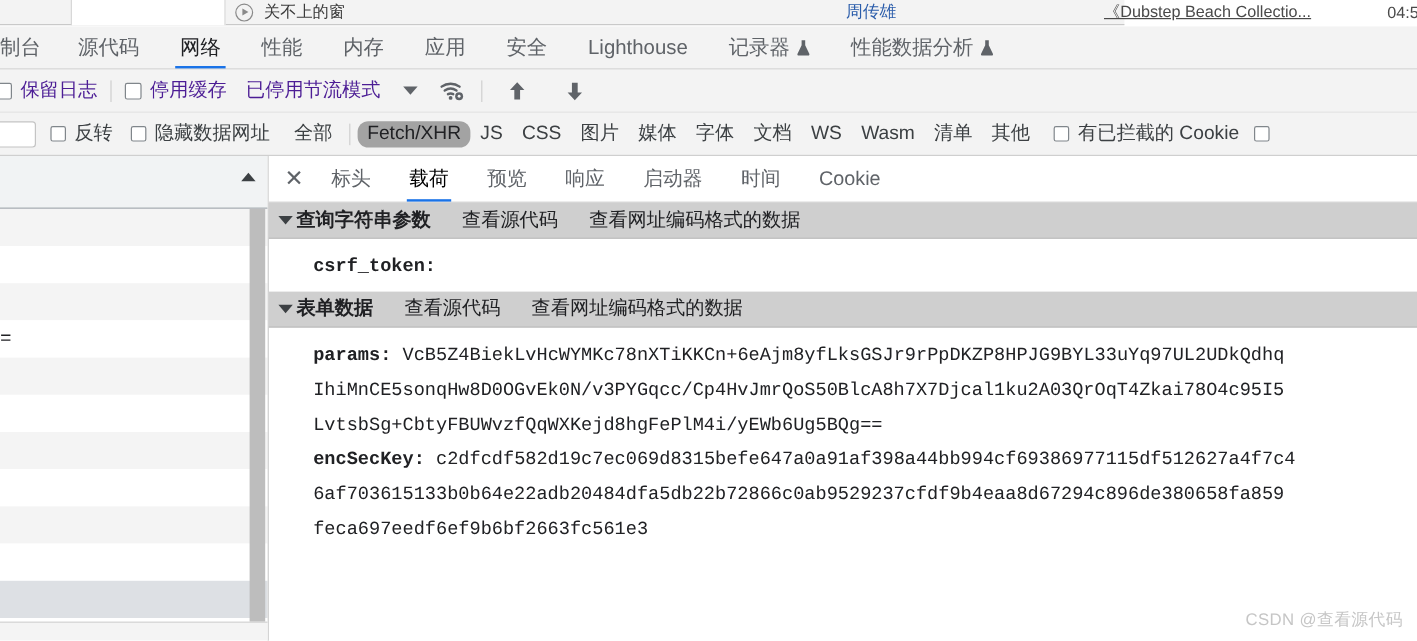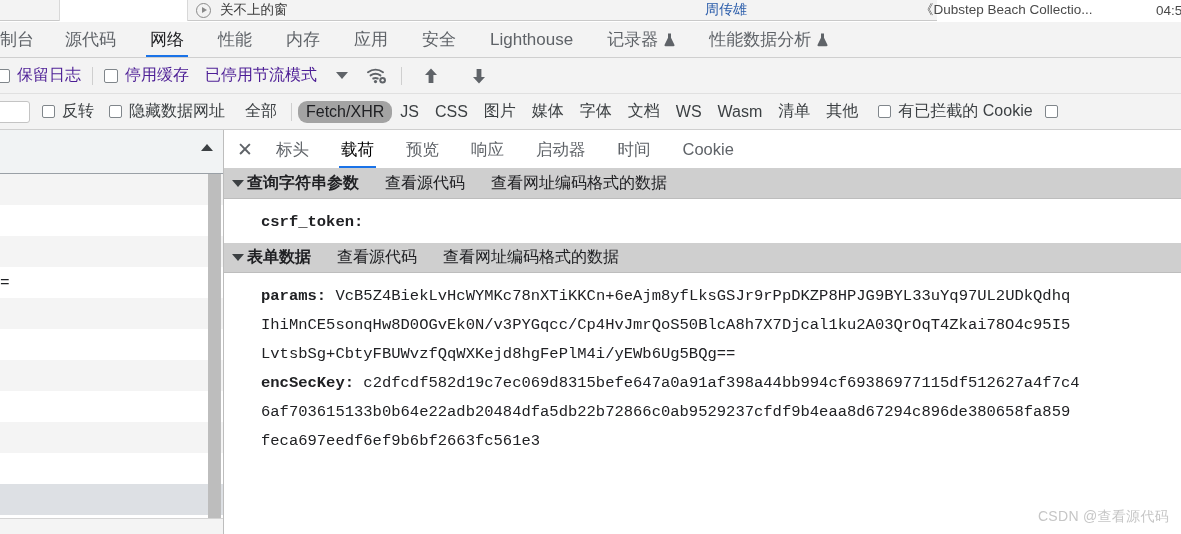--- a/index.html
+++ b/index.html
@@ -28,21 +28,21 @@
     display: inline-flex; align-items: center; justify-content: center;
     flex: none;
   }
   .play-ico i {
     width: 0; height: 0; border-left: 5px solid #8a8a8a;
     border-top: 3.5px solid transparent; border-bottom: 3.5px solid transparent;
     margin-left: 2px;
   }
   .song-title { margin-left: 9px; color: #3b3b3b; font-size: 13.5px; white-space: nowrap; }
   .artist { position: absolute; left: 705px; color: #2a5caa; font-size: 14px; white-space: nowrap; }
-  .album { position: absolute; left: 920px; color: #4a4a4a; font-size: 13.5px; white-space: nowrap; }
+  .album { position: absolute; left: 920px; color: #4a4a4a; font-size: 13.5px; white-space: nowrap; text-decoration: underline; }
   .song-time { position: absolute; left: 1120px; color: #4a4a4a; font-size: 13.5px; margin-left: 36px; }
 
   
   .devtools { position: absolute; left:0; top: 22px; width: 1181px; height: 512px; background:#fff; }
   .panel-tabs {
     position: relative; height: 36px; background: #f3f3f3;
     border-bottom: 1px solid #cfcfcf;
     display: flex; align-items: stretch;
     padding-left: 0px;
   }

